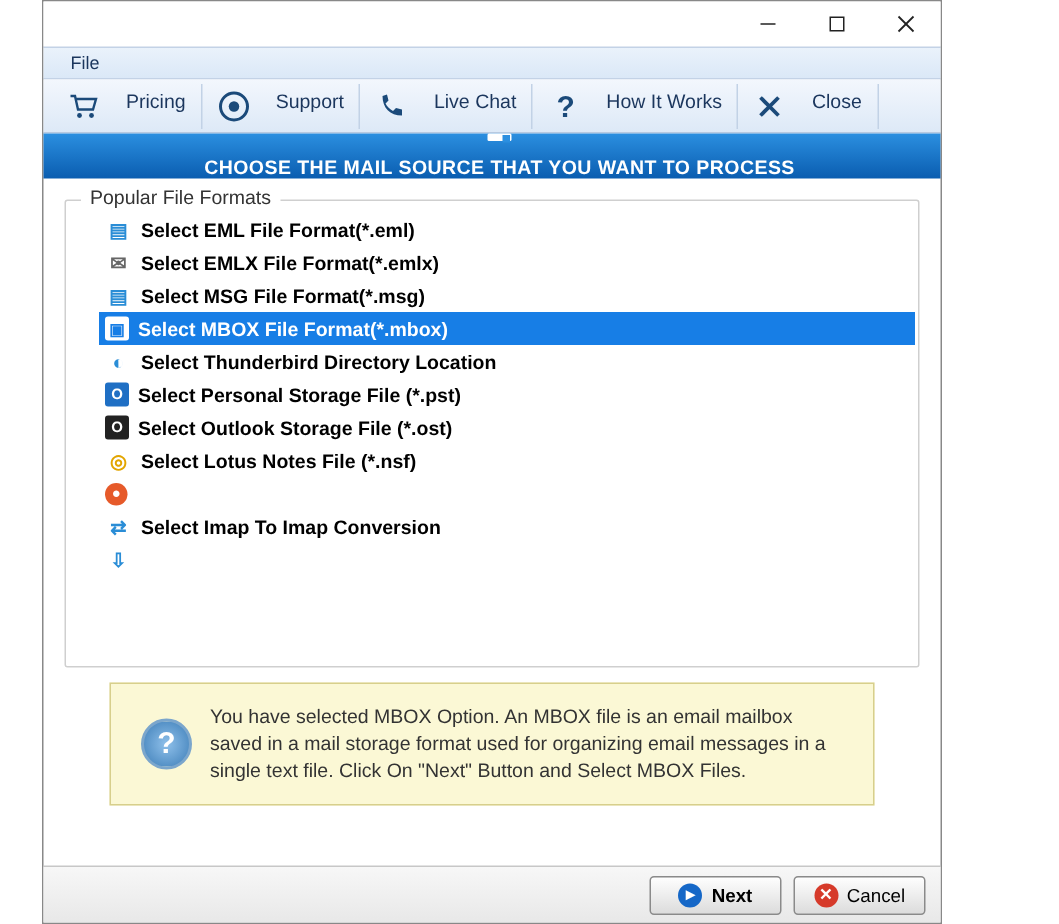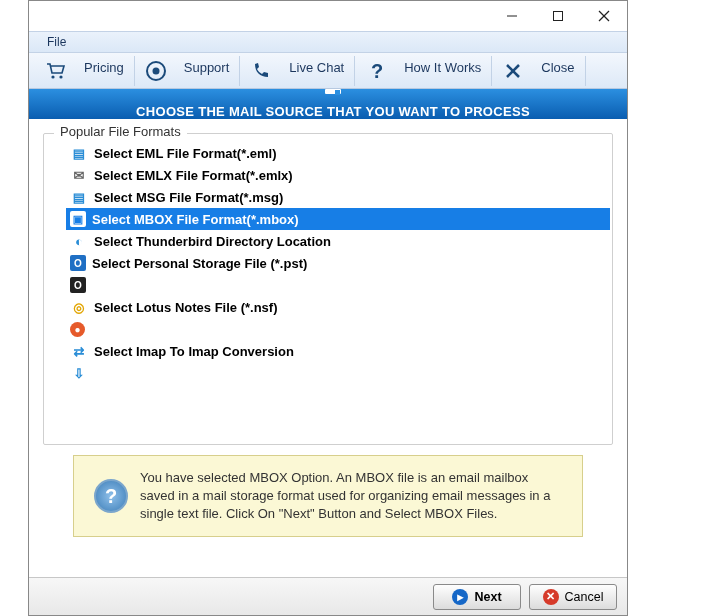--- a/index.html
+++ b/index.html
@@ -135,20 +135,21 @@
         <div class="row">
             <span class="ficon" style="color:#2a8dd6">◐</span>
             <span>Select Thunderbird Directory Location</span>
           </div>
         <div class="row">
             <span class="ficon" style="background:#1f6fc4;color:#fff;font-size:10px;border-radius:2px;width:16px;">O</span>
             <span>Select Personal Storage File (*.pst)</span>
           </div>
         <div class="row">
             <span class="ficon" style="background:#222;color:#fff;font-size:10px;border-radius:2px;width:16px;">O</span>
+            <span>Select Outlook Storage File (*.ost)</span>
           </div>
         <div class="row">
             <span class="ficon" style="color:#e2a500">◎</span>
             <span>Select Lotus Notes File (*.nsf)</span>
           </div>
         <div class="row">
             <span class="ficon" style="background:#e65a2a;color:#fff;border-radius:50%;width:15px;height:15px;font-size:10px;">●</span>
           </div>
         <div class="row">
             <span class="ficon" style="color:#2a8dd6">⇄</span>

